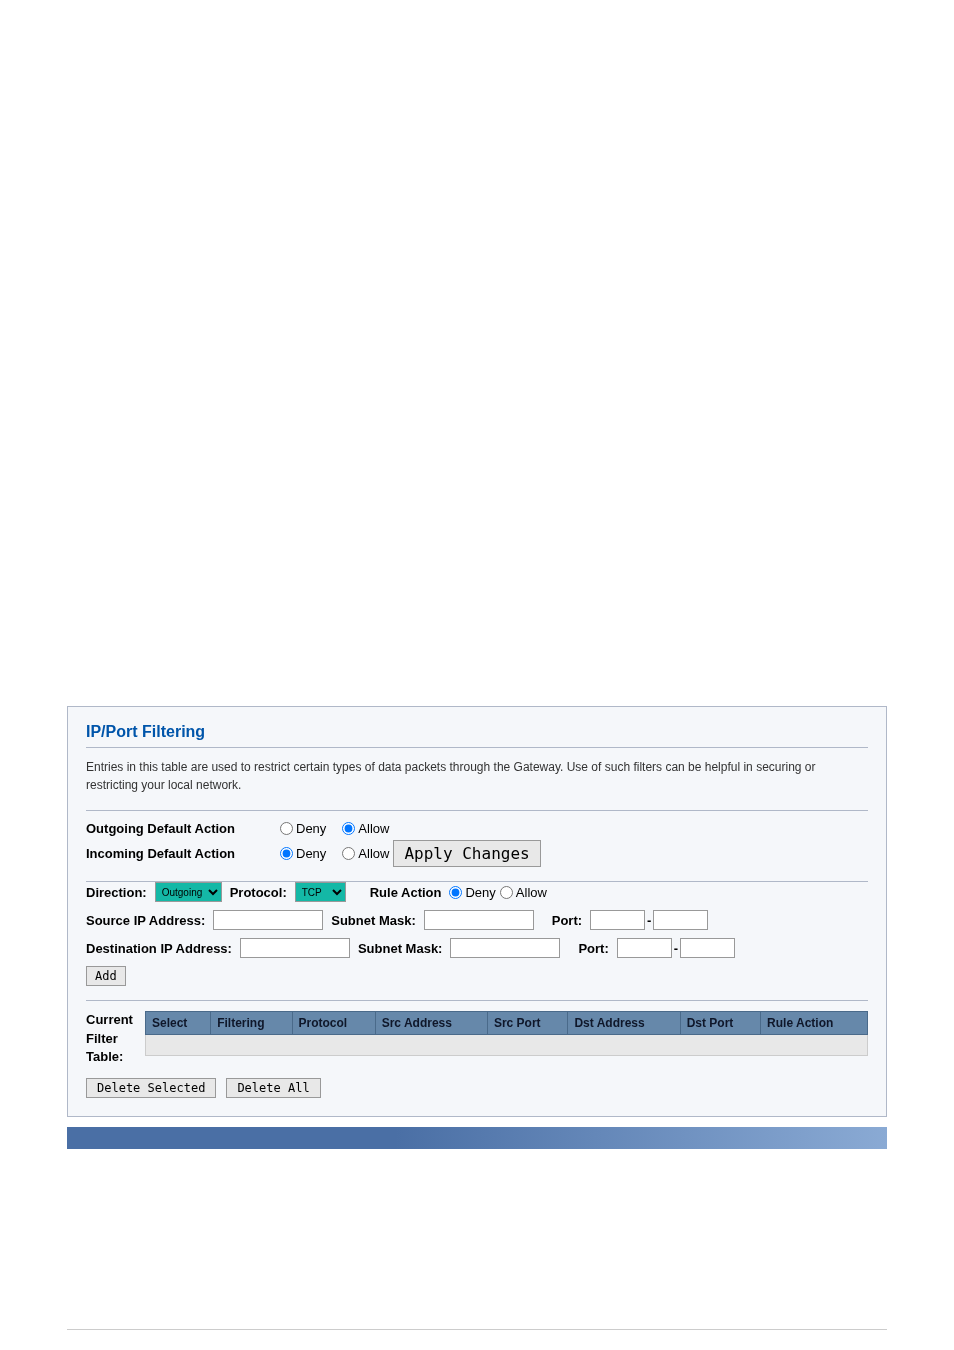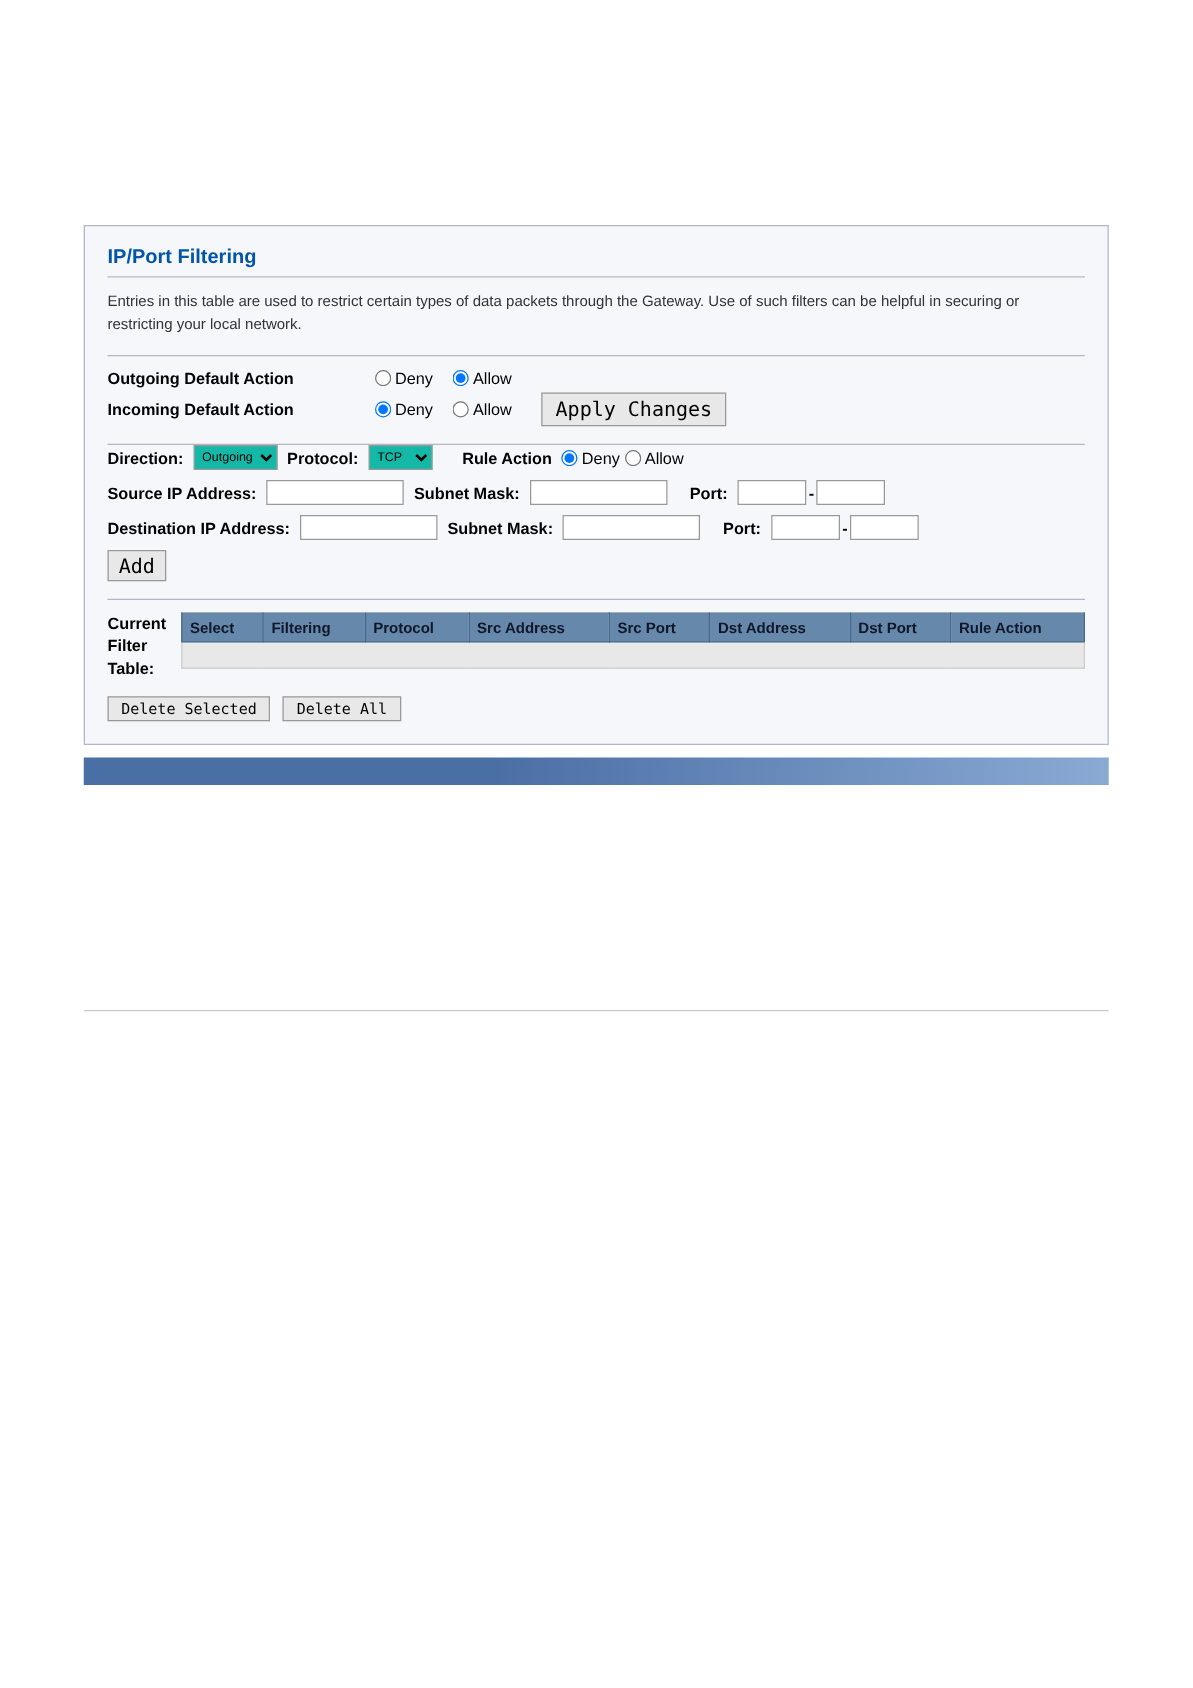--- a/index.html
+++ b/index.html
@@ -12,20 +12,21 @@
       min-height: 1350px;
     }
 
     .page-wrapper {
       width: 954px;
       min-height: 1350px;
       display: flex;
       flex-direction: column;
       align-items: center;
       padding: 20px 0;
+      justify-content: flex-end;
     }
 
     .main-content {
       width: 820px;
       margin-top: 160px;
     }
 
     .panel {
       border: 1px solid #b0b8c8;
       background: #f5f7fa;
@@ -59,21 +60,21 @@
     .default-actions {
       display: flex;
       flex-direction: column;
       gap: 4px;
       margin-bottom: 14px;
     }
 
     .action-row {
       display: flex;
       align-items: center;
-      gap: 24px;
+      gap: 4px;
     }
 
     .action-label {
       font-weight: bold;
       font-size: 13px;
       width: 190px;
     }
 
     .radio-group {
       display: flex;
@@ -148,21 +149,21 @@
 
     .port-separator {
       font-weight: bold;
       font-size: 13px;
     }
 
     .add-btn {
       background: #e8e8e8;
       border: 1px solid #999;
       padding: 2px 8px;
-      font-size: 16px;
+      font-size: 12px;
       cursor: pointer;
       color: #000;
       font-family: monospace;
     }
 
     
     .filter-table-section {
       border-top: 1px solid #b0b8c8;
       padding-top: 10px;
     }

